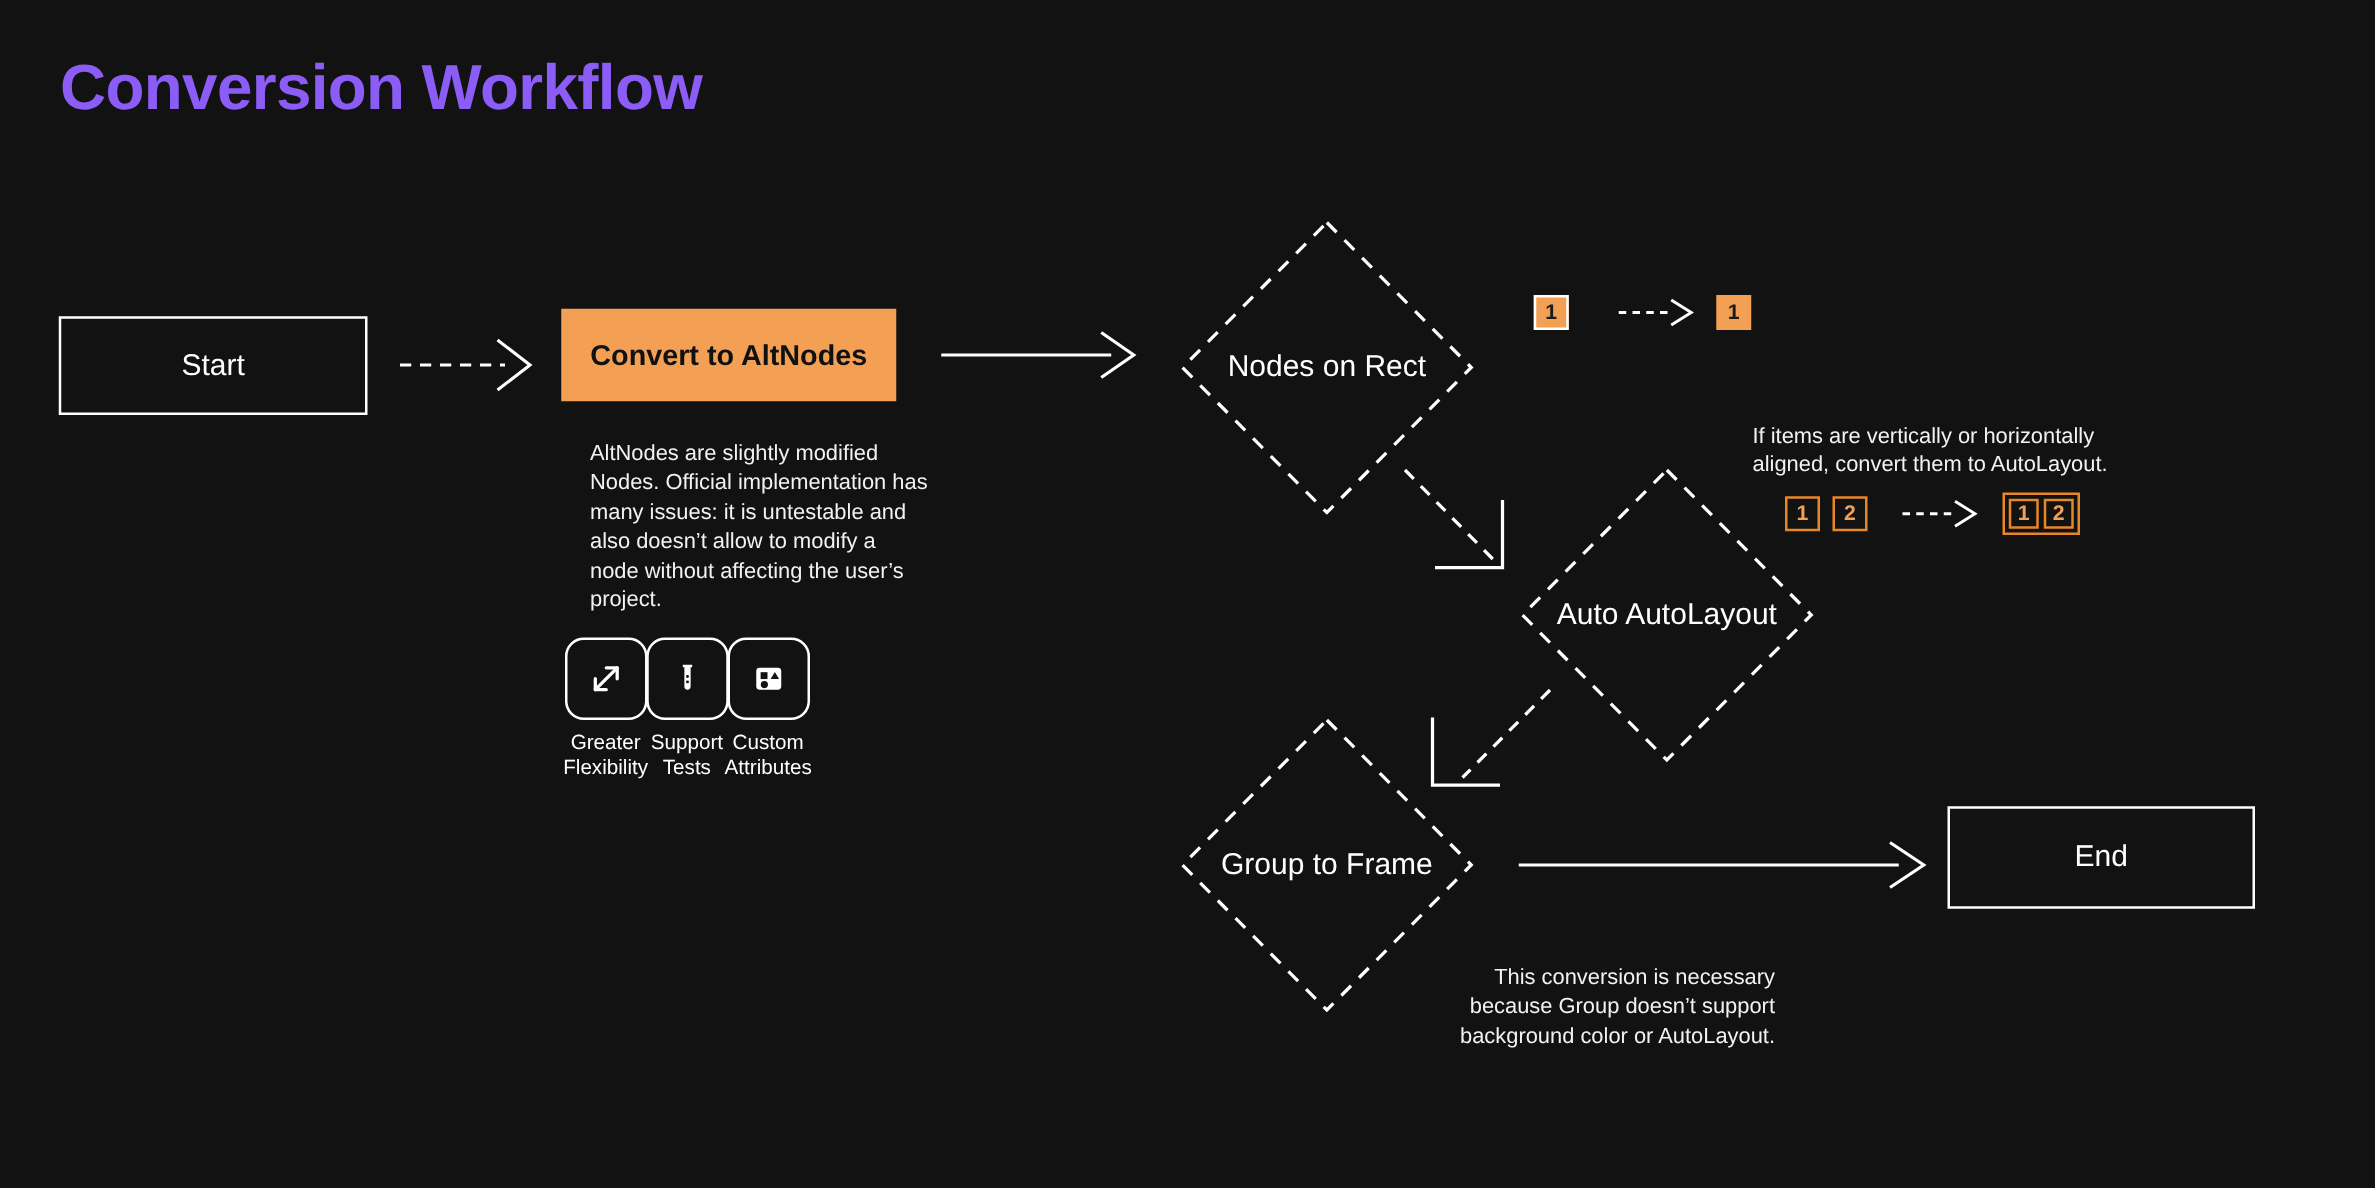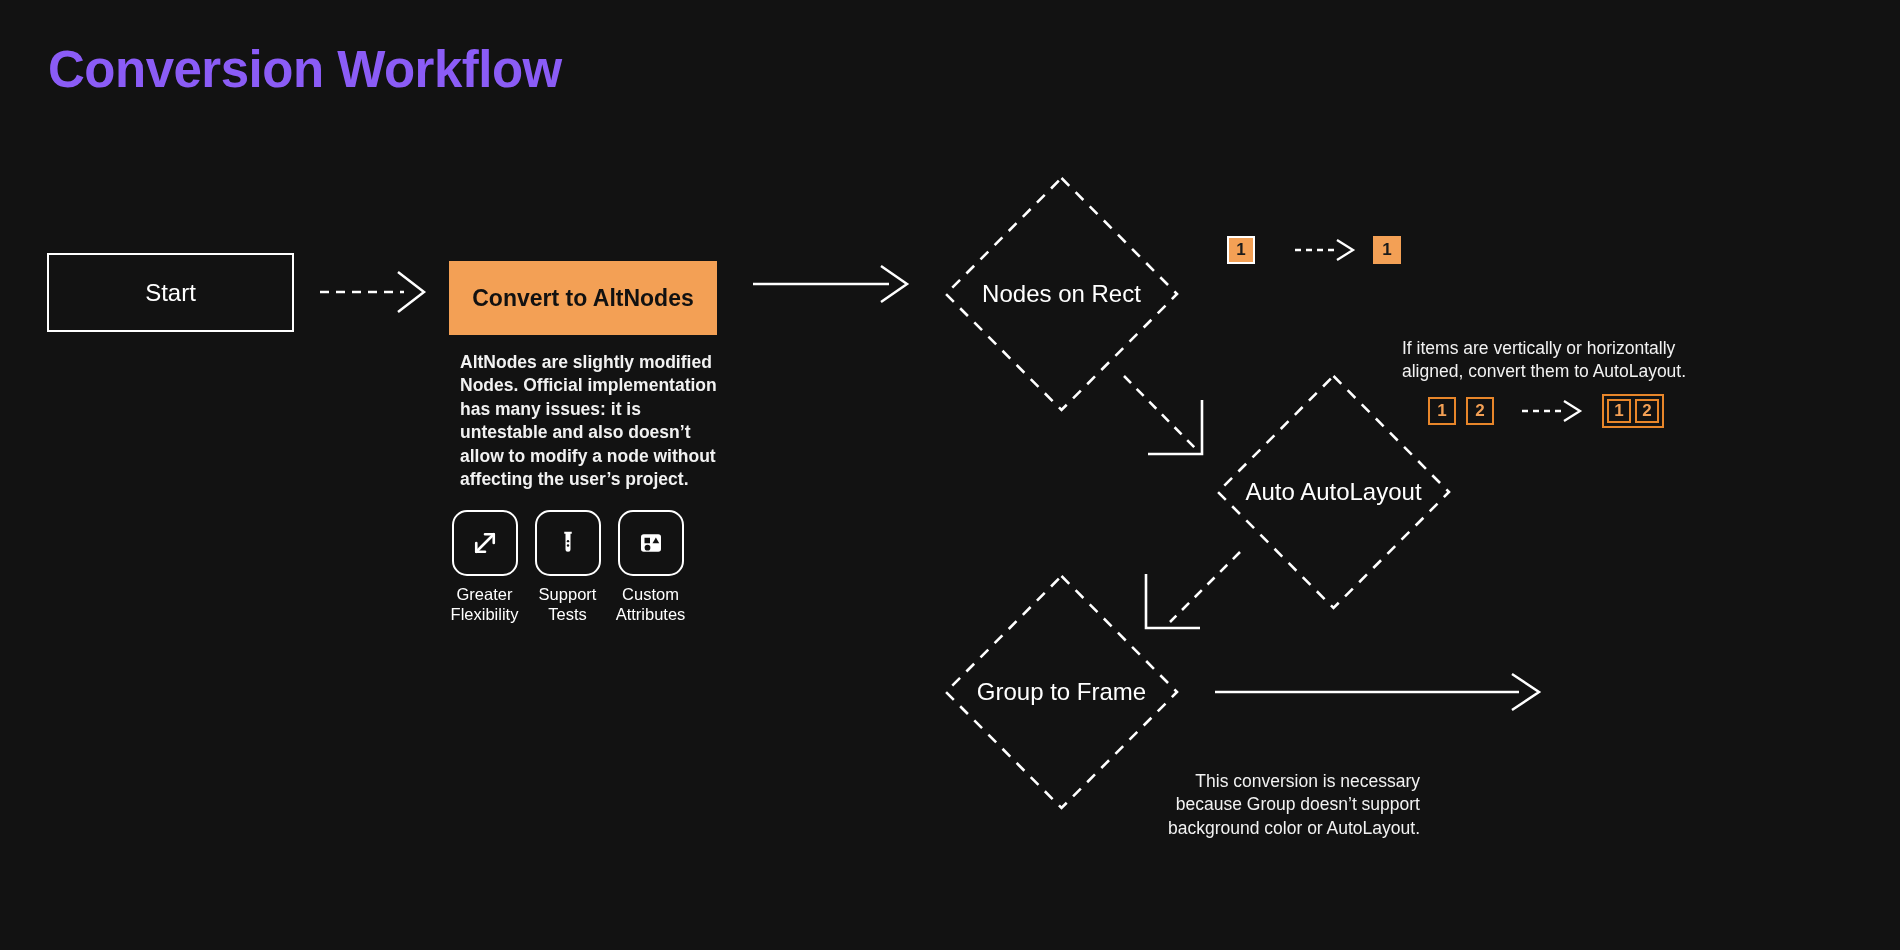--- a/index.html
+++ b/index.html
@@ -48,21 +48,20 @@
   #end-node   { left: 1558px; top: 645px; width: 242px; height: 78px; }
 
   
   #convert-node {
     left: 449px; top: 247px; width: 268px; height: 74px;
     background: #F3A055;
     display: flex; align-items: center; justify-content: center;
     color: #111111;
     font-size: 23px;
     font-weight: 600;
-    margin-top: 14px;
   }
 
   
   .diamond-wrap { }
   .diamond-shape {
     position: absolute;
     left: 0; top: 0;
   }
   .diamond-label {
     position: absolute;
@@ -78,29 +77,29 @@
   #nodes-on-rect { left: 943px; top: 175px; width: 237px; height: 238px; }
   #auto-autolayout { left: 1215px; top: 373px; width: 237px; height: 238px; }
   #group-to-frame { left: 943px; top: 573px; width: 237px; height: 238px; }
 
   
   .note {
     font-size: 17.5px;
     line-height: 1.34;
     color: #f2f2f2;
   }
-  #convert-desc { left: 460px; top: 351px; width: 272px; font-weight: bold; }
+  #convert-desc { left: 472px; top: 351px; width: 272px; }
   #note-rect    { left: 1150px; top: 158px; width: 312px; }
   #note-auto    { left: 1402px; top: 337px; width: 320px; }
   #note-group   { left: 1130px; top: 770px; width: 290px; text-align: right; }
 
   
   #features {
     left: 452px; top: 510px;
-    display: flex; gap: 18px;
+    display: flex; 
   }
   .feature { width: 65px; display: flex; flex-direction: column; align-items: center; }
   .feature-icon {
     width: 62px; height: 62px;
     border: 2px solid #ffffff;
     border-radius: 15px;
     display: flex; align-items: center; justify-content: center;
   }
   .feature-label {
     margin-top: 9px;
@@ -270,14 +269,17 @@
 
   <div class="abs note" id="note-group">This conversion is necessary because Group doesn’t support background color or AutoLayout.</div>
 
   <div class="abs" style="left:1215px; top:672px;">
     <svg width="330" height="40" viewBox="0 0 330 40">
       <line x1="0" y1="20" x2="304" y2="20" stroke="#ffffff" stroke-width="2.5"></line>
       <polyline points="297,2 324,20 297,38" fill="none" stroke="#ffffff" stroke-width="2.5"></polyline>
     </svg>
   </div>
 
+  <div class="abs term-box" id="end-node">
+    <span>End</span>
+  </div>
 
 </div>
 
 </body></html>

